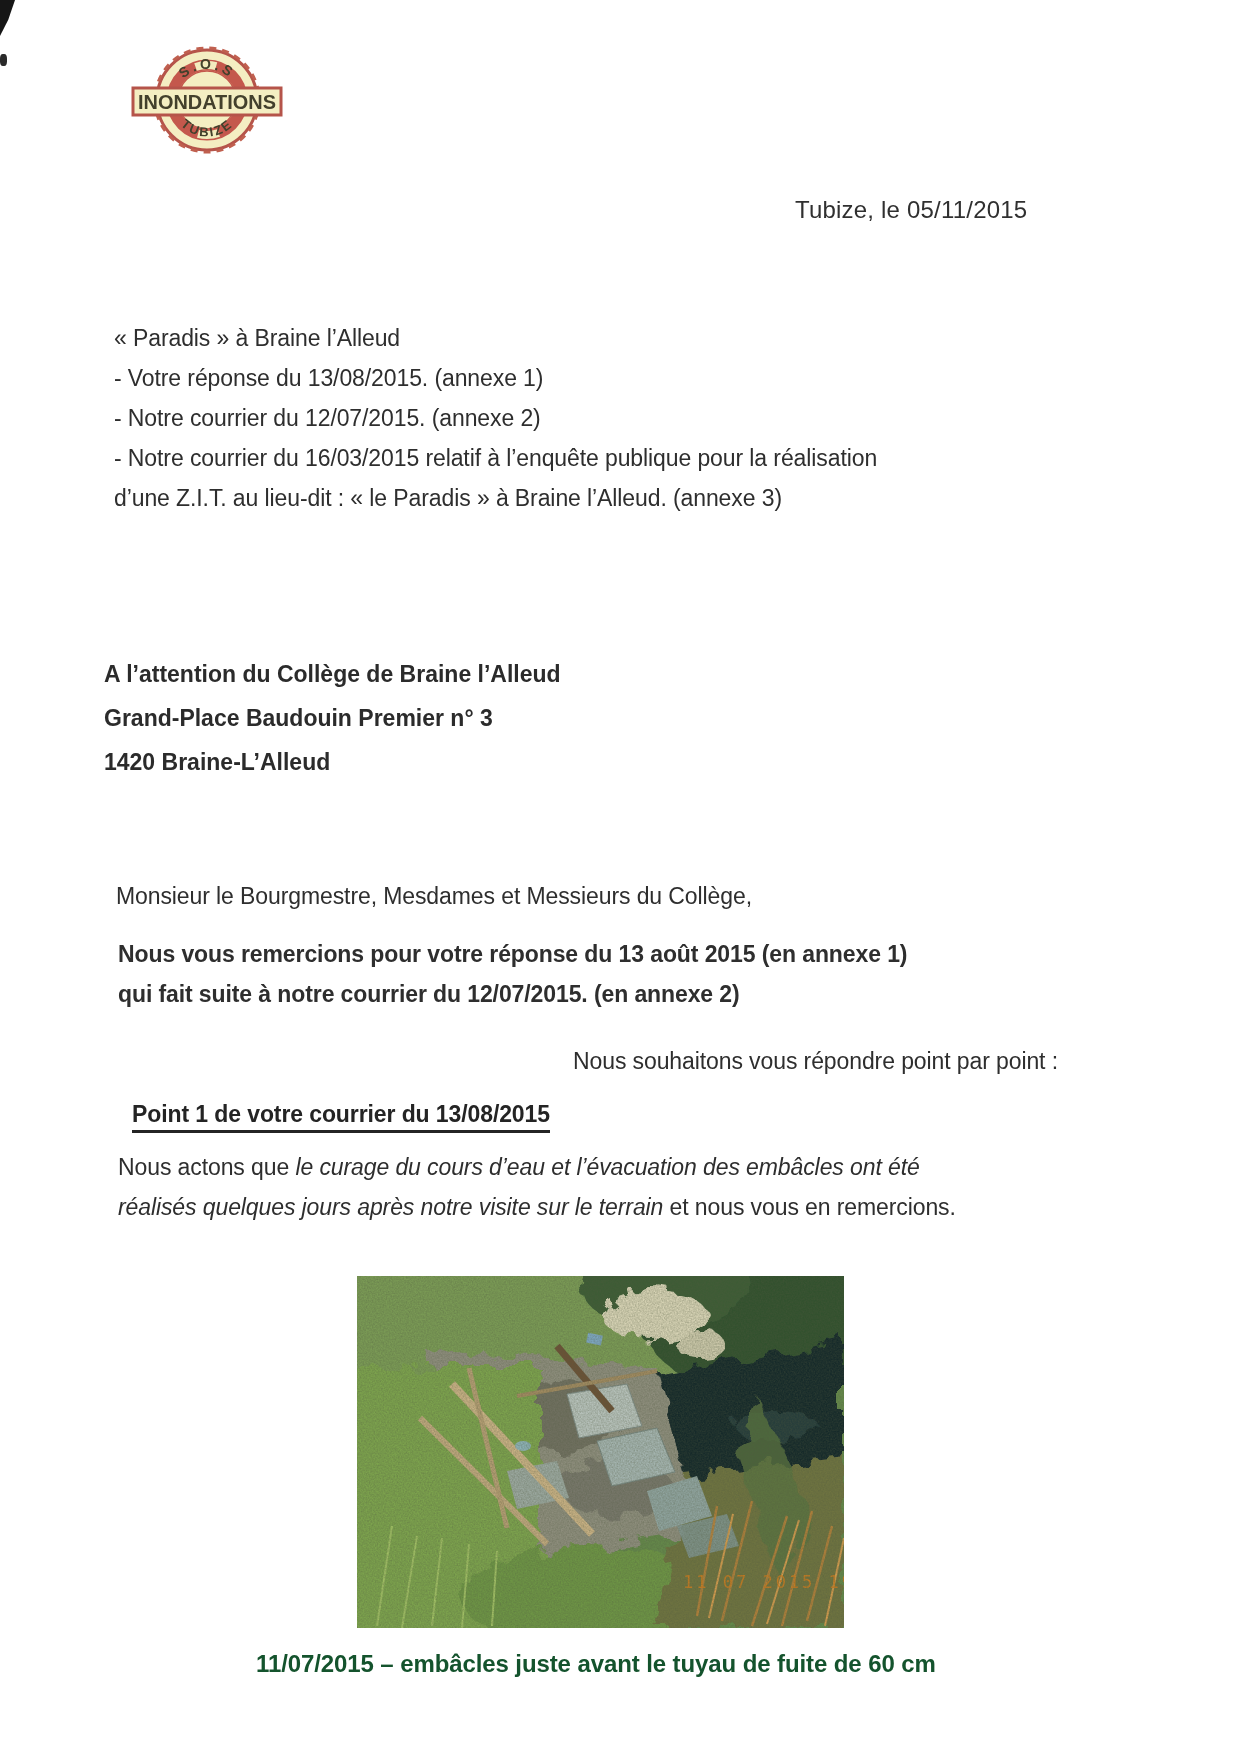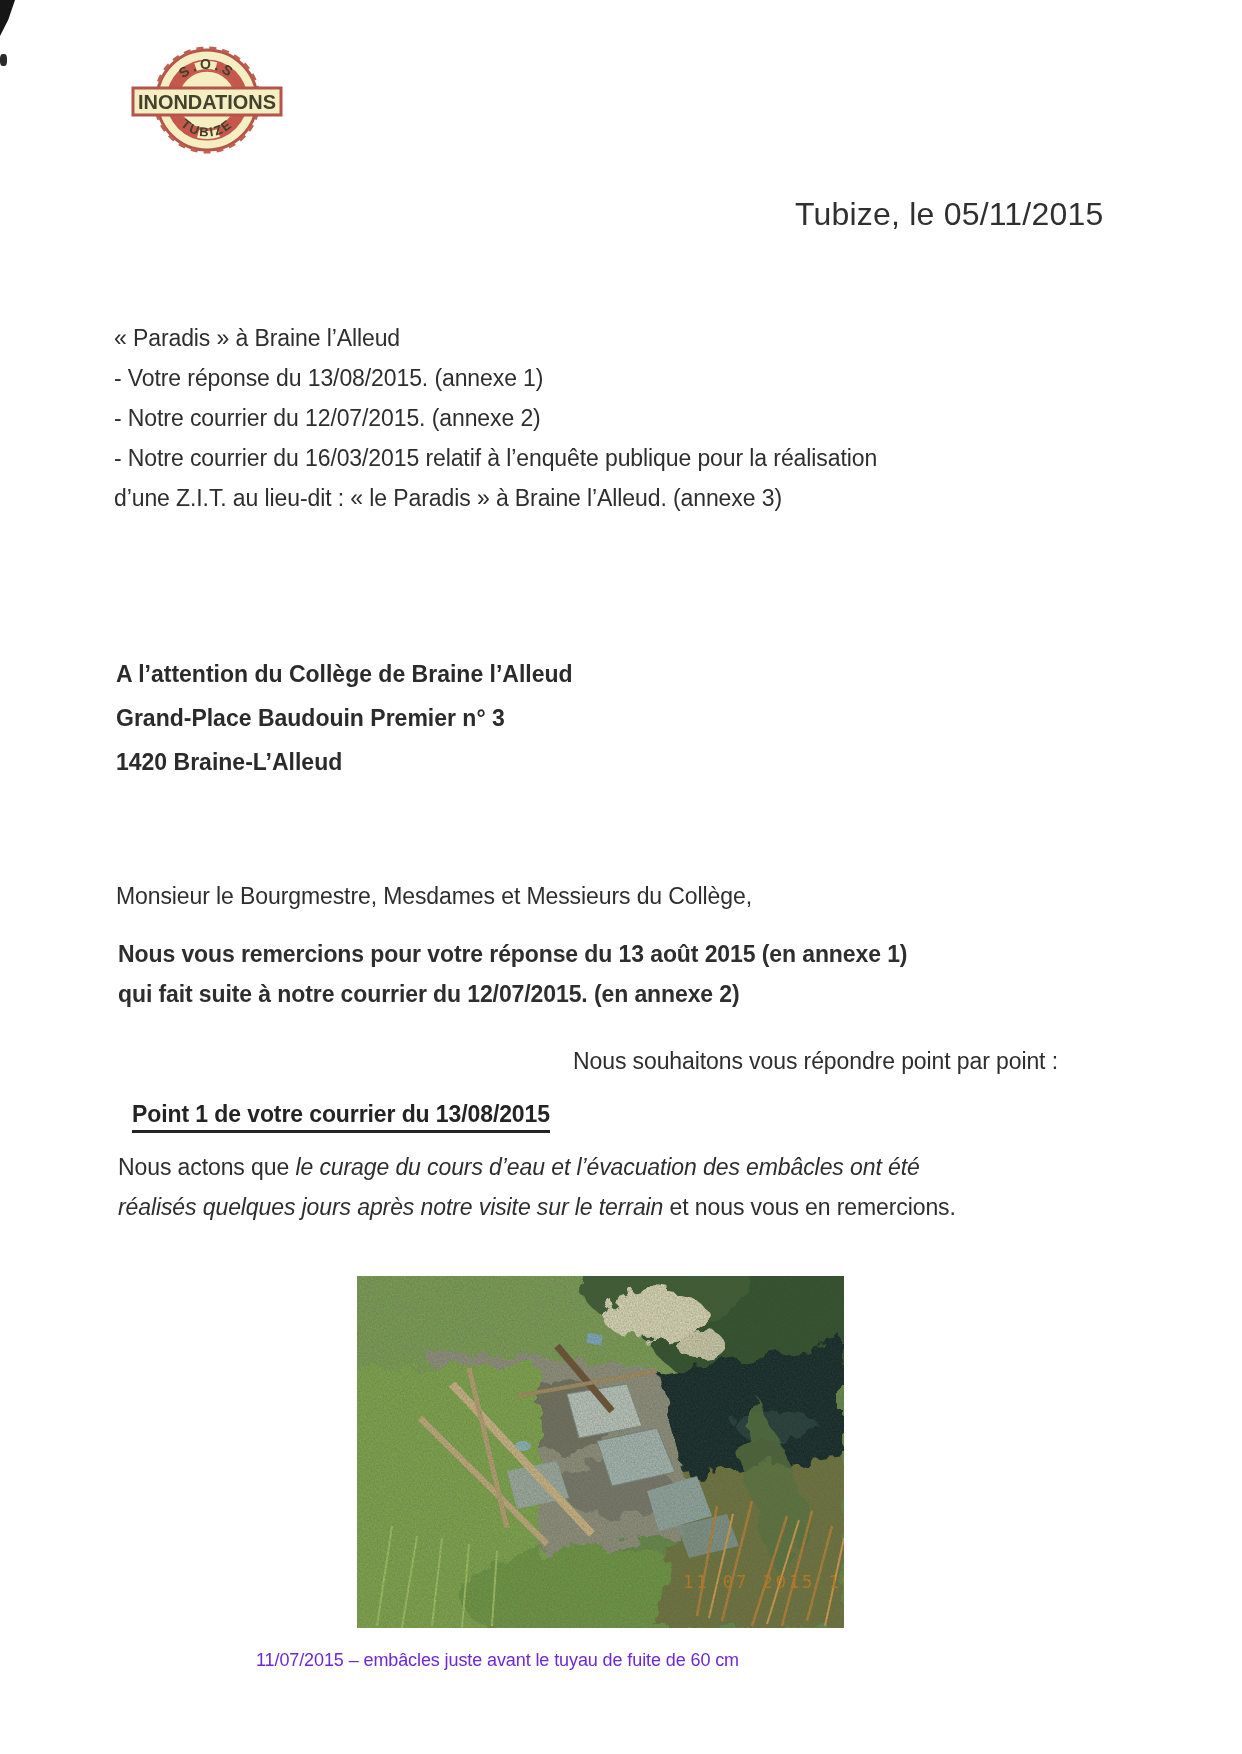--- a/index.html
+++ b/index.html
@@ -17,39 +17,39 @@
     left:0;top:0;width:15px;height:36px;background:#161616;
     clip-path:polygon(0 0,100% 0,55% 55%,0 100%);
   }
   .artifact-speck{
     left:0;top:54px;width:7px;height:12px;background:#2a2a2a;border-radius:40%;
   }
   
   .logo{left:131px;top:46px;width:152px;height:108px;}
   
   .date-line{
-    left:795px;top:196px;font-size:32px;color:#303030;letter-spacing:0.2px;
+    left:795px;top:196px;font-size:24px;color:#303030;letter-spacing:0.2px;
   }
   .body-text{font-size:23px;line-height:40px;color:#2e2e2e;letter-spacing:-0.1px;}
   .subject-block{left:114px;top:318px;width:960px;}
-  .recipient-block{left:116px;top:652px;width:700px;font-weight:bold;font-size:23px;line-height:44px;color:#2b2b2b;}
+  .recipient-block{left:104px;top:652px;width:700px;font-weight:bold;font-size:23px;line-height:44px;color:#2b2b2b;}
   .salutation{left:116px;top:876px;width:960px;}
   .paragraph-thanks{left:118px;top:934px;width:812px;font-weight:bold;}
   .paragraph-intro{left:118px;top:1041px;width:940px;text-align:right;}
   .point1-heading{
     left:132px;top:1101px;font-size:23px;font-weight:bold;color:#242424;
     border-bottom:3px solid #242424;padding-bottom:2px;letter-spacing:-0.1px;
   }
   .point1-body{left:118px;top:1147px;width:846px;}
   .italic{font-style:italic;}
   
   .photo-frame{left:357px;top:1276px;width:487px;height:352px;}
   .photo-frame svg{display:block;}
   .photo-caption{
-    left:256px;top:1650px;font-size:18px;font-weight:normal;color:#6d28d9;letter-spacing:-0.1px;
+    left:256px;top:1650px;font-size:24px;font-weight:bold;color:#14532d;letter-spacing:-0.1px;
   }
 </style>
 </head>
 <body>
 
 <div class="abs artifact-corner"></div>
 <div class="abs artifact-speck"></div>
 
 <div class="abs logo">
   <svg width="152" height="108" viewBox="0 0 152 108">

